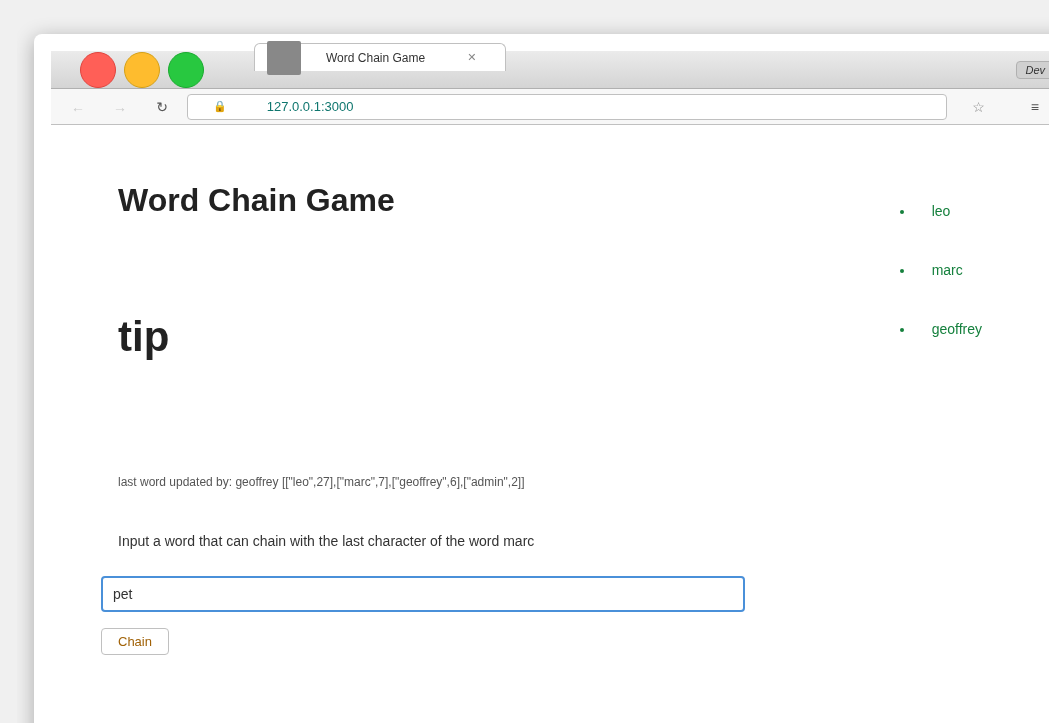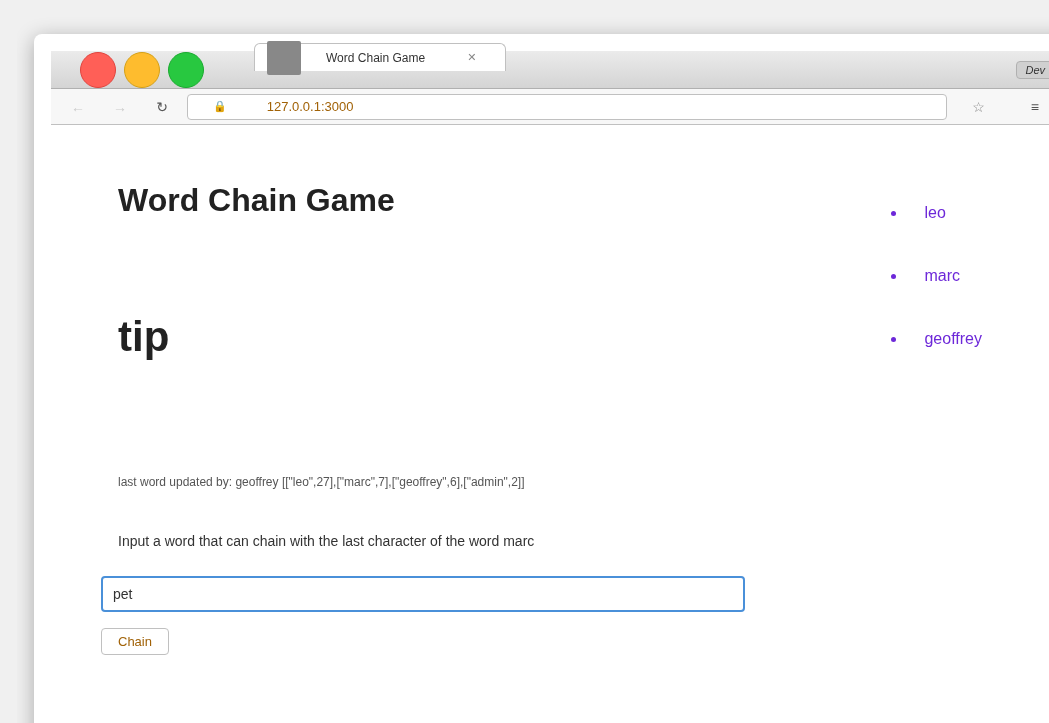--- a/index.html
+++ b/index.html
@@ -156,21 +156,21 @@
       gap: 6px;
     }
 
     .url-icon {
       color: #888;
       font-size: 11px;
     }
 
     .url-text {
       font-size: 13px;
-      color: #a16207;
+      color: #0f766e;
     }
 
     .bookmark-btn {
       color: #888;
       font-size: 14px;
     }
 
     .menu-btn {
       color: #555;
       font-size: 14px;
@@ -195,22 +195,22 @@
 
     .players-list {
       position: absolute;
       top: 40px;
       right: 50px;
       list-style: disc;
       padding-left: 20px;
     }
 
     .players-list li {
-      font-size: 16px;
-      color: #6d28d9;
+      font-size: 14px;
+      color: #15803d;
       line-height: 1.8;
     }
 
     .current-word {
       text-align: left;
       font-size: 42px;
       font-weight: bold;
       color: #222;
       margin: 60px 0 80px 0;
     }

